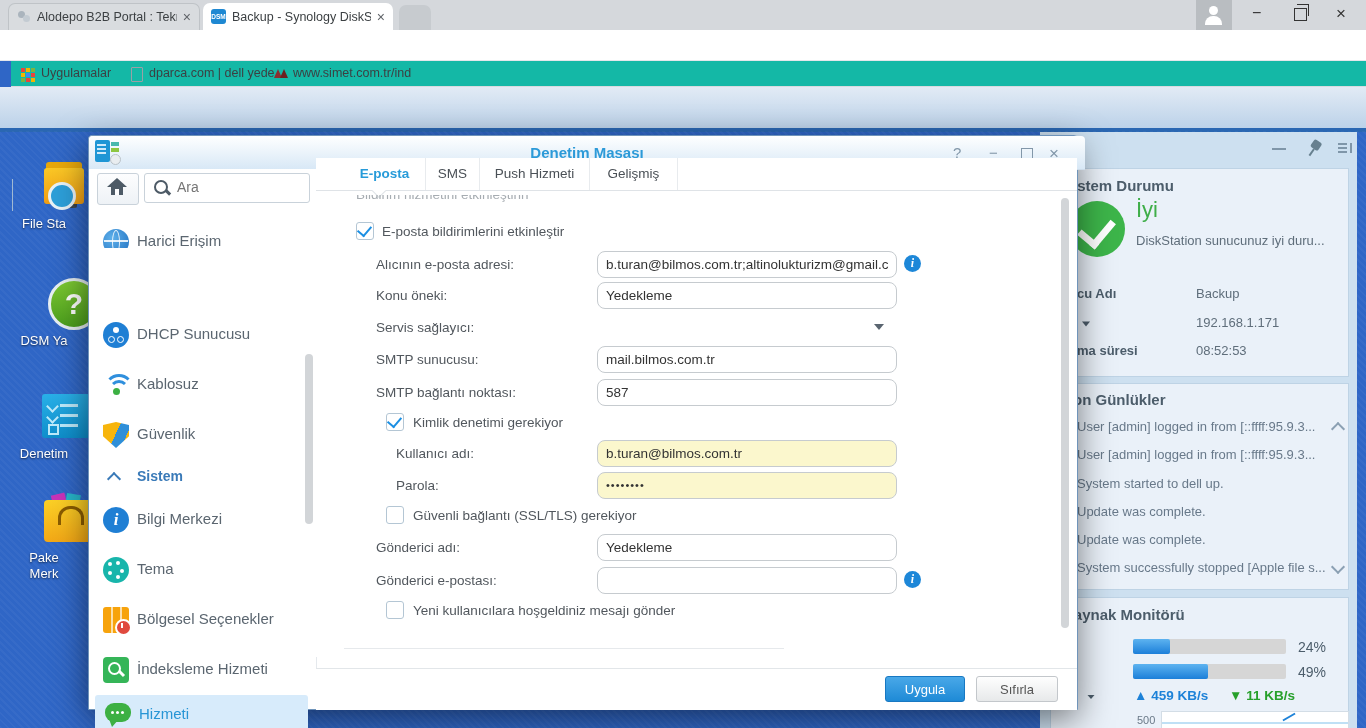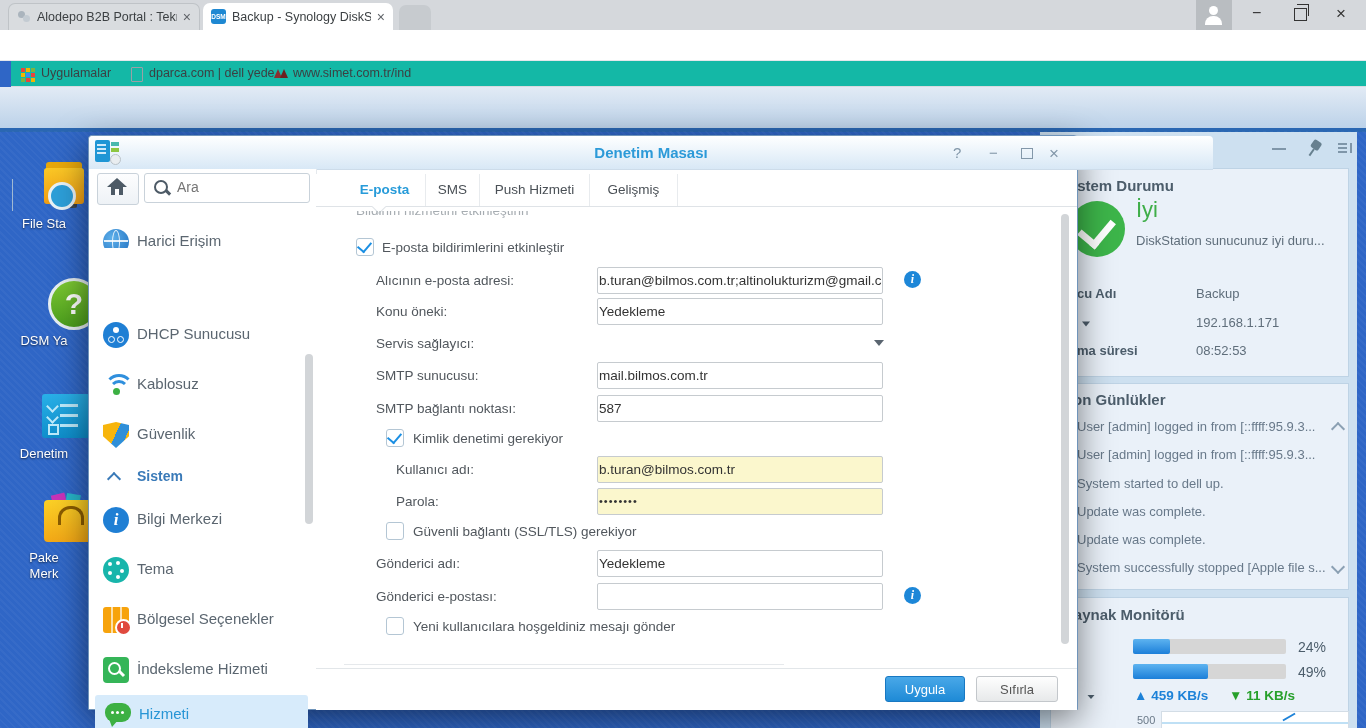--- a/index.html
+++ b/index.html
@@ -29,48 +29,48 @@
   .dsmbar{left:0;top:87px;width:1366px;height:41px;background:linear-gradient(#e2ebf5,#bcd2e9);
           border-bottom:4px solid #2a67b2;box-sizing:content-box}
   .tsep{top:92px;width:1px;height:32px;background:#9fb8d2}
   .taskbtn{top:88px;height:40px;border-left:1px solid #9fb8d2;border-right:1px solid #9fb8d2;
            background:linear-gradient(#f2f7fc,#d3e3f2)}
   .dicon-label{position:absolute;color:#fff;font-size:13px;text-align:center;width:88px;left:0;
                text-shadow:0 1px 2px rgba(0,0,0,.65)}
   
   .win{left:88px;top:135px;width:990px;height:575px;background:#fff;border:1px solid #6f94ba;
        border-radius:4px 4px 0 0;box-shadow:0 10px 34px rgba(0,0,0,.5);box-sizing:border-box}
-  .titlebar{left:0;top:0;width:1124px;height:33px;background:linear-gradient(#feffff,#d8e8f6);
+  .titlebar{left:0;top:0;width:996px;height:33px;background:linear-gradient(#feffff,#d8e8f6);
             border-radius:4px 4px 0 0;border-bottom:1px solid #cddcea}
   .wt{width:100%;text-align:center;line-height:33px;font-size:15px;font-weight:bold;color:#2c9ad8}
   .wctrl{top:8px;font-size:15px;color:#8297a9}
   .sbar{left:0;top:33px;width:227px;height:540px;background:#fff;border-right:1px solid #e5e9ed}
   .homebtn{left:8px;top:4px;width:40px;height:30px;border:1px solid #c9d2da;border-radius:3px;
            background:linear-gradient(#fdfdfe,#eef2f6)}
   .searchbox{left:55px;top:4px;width:164px;height:28px;border:1px solid #c9d2da;border-radius:3px;background:#fff}
   .searchbox input{position:absolute;left:30px;top:4px;width:126px;border:none;outline:none;
                    font-size:14px;color:#444;font-family:"Liberation Sans",sans-serif}
   .sb-item{left:0;width:226px;height:34px}
   .sb-item .lbl{position:absolute;left:48px;top:6px;font-size:15px;color:#5b6670}
   .sb-sel{background:#d7ebfb;border-radius:3px}
   .sb-sel .lbl{color:#2795d5}
   .icn{position:absolute;left:14px;top:3px;width:26px;height:26px}
   .seclbl{position:absolute;left:40px;top:0;font-size:14px;font-weight:bold;color:#3a7ab8}
   .chev{position:absolute;width:8px;height:8px;border-left:2px solid #3a7ab8;border-bottom:2px solid #3a7ab8}
   .chev.up{transform:rotate(135deg)}
-  .content{left:227px;top:38px;width:761px;height:499px;background:#fff;overflow:hidden}
+  .content{left:227px;top:22px;width:761px;height:499px;background:#fff;overflow:hidden}
   .cptab{top:0;height:32px;line-height:32px;text-align:center;font-size:13.5px;color:#4a5056;
          border-right:1px solid #e8ebee;box-sizing:border-box}
   .cptab.active{color:#279bd9;font-weight:bold}
   .tabline{left:0;top:32px;width:761px;height:1px;background:#dfe3e7}
   .notch{left:58px;top:28px;width:9px;height:9px;background:#fff;transform:rotate(45deg);
          border-right:1px solid #dfe3e7;border-bottom:1px solid #dfe3e7}
   .flabel{position:absolute;font-size:13.5px;color:#51575d;white-space:nowrap}
-  .inp{position:absolute;width:282px;height:25px;border:1px solid #c6cbcf;border-radius:2px;background:#fff;
-       font-size:13.5px;color:#333;line-height:25px;padding:0 1px;white-space:nowrap;overflow:hidden}
+  .inp{position:absolute;width:282px;height:25px;border:1px solid #c6cbcf;border-radius:8px;background:#fff;
+       font-size:13.5px;color:#333;line-height:25px;padding:0 8px;white-space:nowrap;overflow:hidden}
   .inp.yellow{background:#fbf7cd}
   .cb{position:absolute;width:16px;height:16px;border:1px solid #b4c6d4;border-radius:3px;background:#fff}
   .cb.on::after{content:"";position:absolute;left:3px;top:0px;width:7px;height:11px;
     border-right:2.6px solid #1b8fe3;border-bottom:2.6px solid #1b8fe3;transform:rotate(40deg)}
   .info{position:absolute;width:17px;height:17px;border-radius:50%;background:#1d87d8;color:#fff;
         font-family:"Liberation Serif",serif;font-style:italic;font-weight:bold;font-size:12px;
         text-align:center;line-height:17px}
   .caret{position:absolute;width:0;height:0;border-left:5px solid transparent;border-right:5px solid transparent;
          border-top:6px solid #5a6570}
   .cpfooter{left:227px;top:532px;width:761px;height:41px;background:#fff;border-top:1px solid #e2e6e9}

